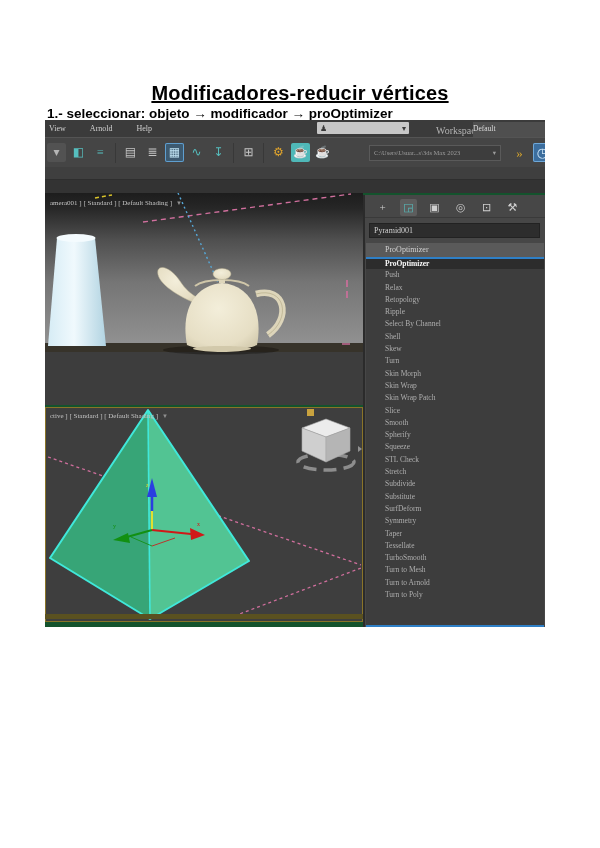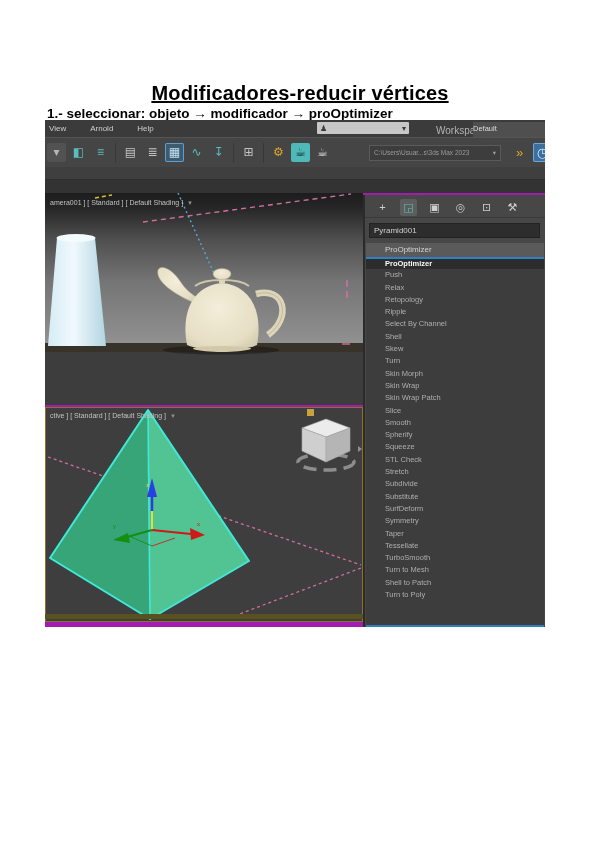--- a/index.html
+++ b/index.html
@@ -15,21 +15,21 @@
     position:absolute;top:46px;left:0;right:0;text-align:center;
     font-size:20px;font-weight:bold;text-decoration:underline;letter-spacing:.2px;margin-top:36px;
   }
   .doc-step{
     position:absolute;top:92px;left:47px;font-size:13.5px;font-weight:bold;
   }
 
   
   .shot{
     position:absolute;left:45px;top:120px;width:500px;height:507px;
-    background:#a21caf;overflow:hidden;
+    background:#14532d;overflow:hidden;font-family:Liberation Serif, serif;
   }
 
   
   .menubar{
     position:absolute;left:0;top:0;width:500px;height:17px;background:#3b3b3b;
     display:flex;align-items:center;gap:24px;padding-left:4px;
     font-size:8px;color:#cfcfcf;
   }
   .mi{cursor:default;}
   .signin{
@@ -291,18 +291,18 @@
         <div class="mrow">STL Check</div>
         <div class="mrow">Stretch</div>
         <div class="mrow">Subdivide</div>
         <div class="mrow">Substitute</div>
         <div class="mrow">SurfDeform</div>
         <div class="mrow">Symmetry</div>
         <div class="mrow">Taper</div>
         <div class="mrow">Tessellate</div>
         <div class="mrow">TurboSmooth</div>
         <div class="mrow">Turn to Mesh</div>
-        <div class="mrow">Shell to Patch</div>
+        <div class="mrow">Turn to Arnold</div>
         <div class="mrow">Turn to Poly</div>
       </div>
   </div>
 
 </div>
 
 </body></html>

